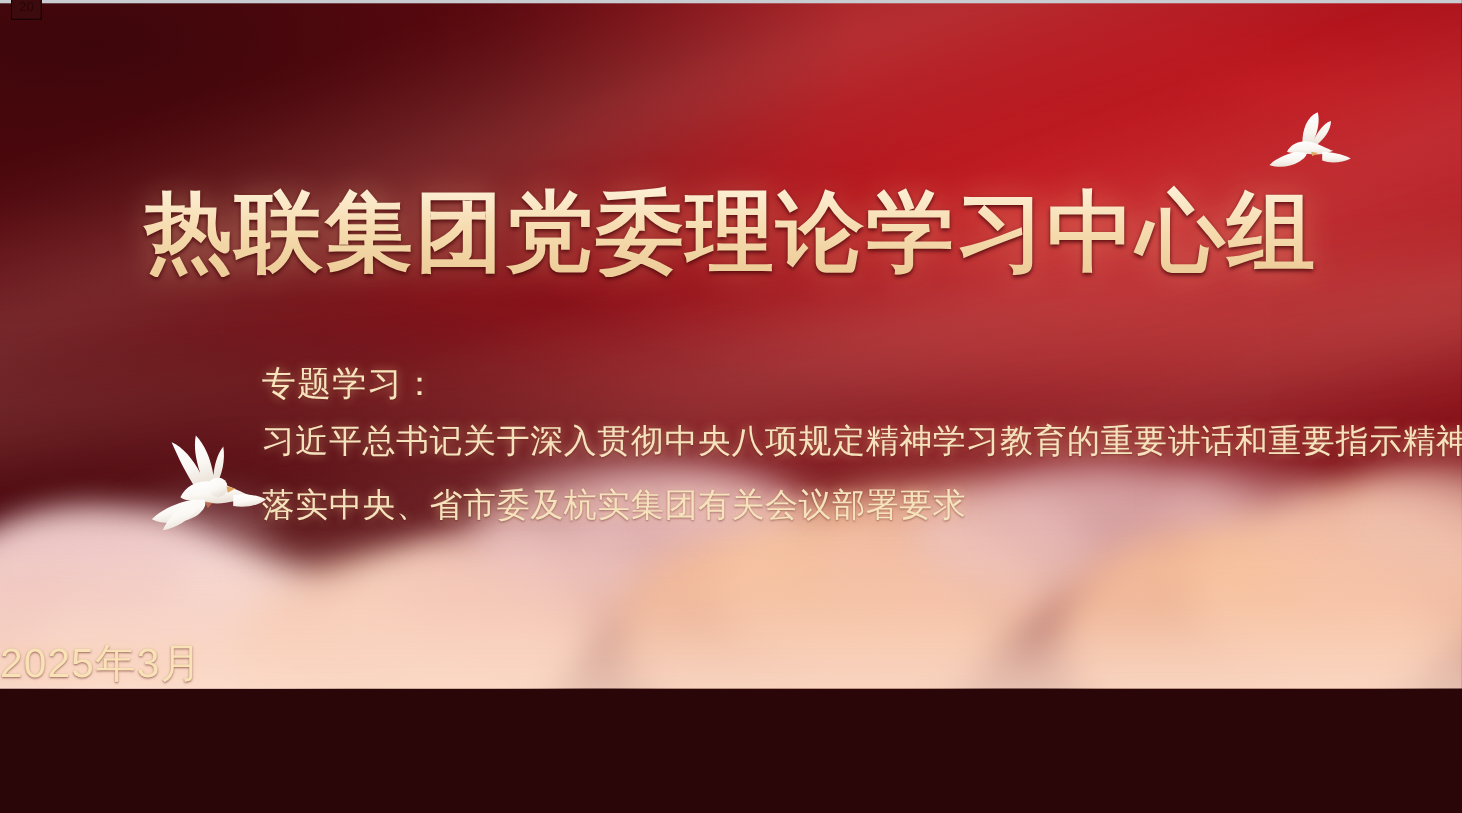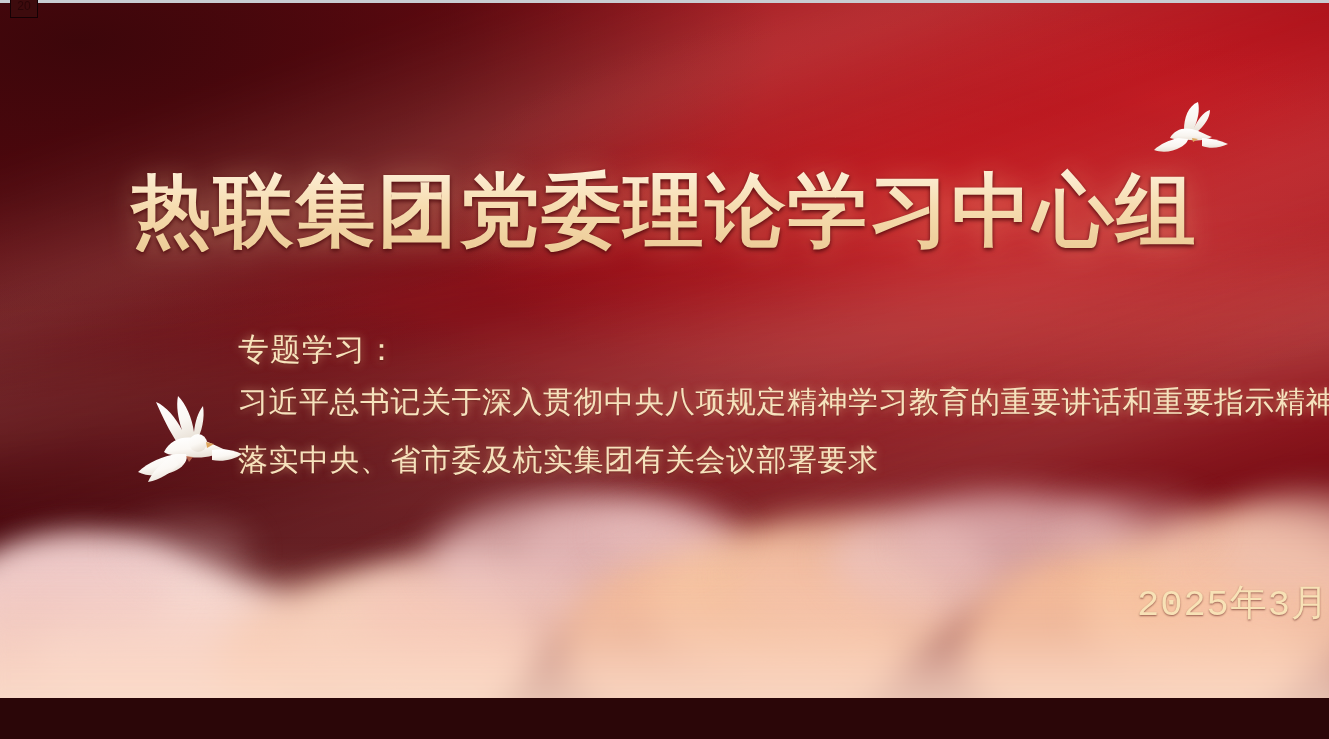--- a/index.html
+++ b/index.html
@@ -7,21 +7,21 @@
   html, body {
     width:1329px; height:739px;
     overflow:hidden;
     background:#2b0608;
     font-family:"Liberation Serif", "DejaVu Serif", serif;
   }
 
   
   .slide{
     position:relative;
-    width:1329px; height:698px;
+    width:1329px; height:626px;
     overflow:hidden;
     background:#000000;
   }
 
   
   .top-strip{
     position:absolute; left:0; top:0;
     width:1329px; height:3px;
     background:#c9cdd2;
     z-index:60;
@@ -178,23 +178,23 @@
     margin-bottom:28px;
     white-space:nowrap;
   }
   .line:last-child{ margin-bottom:0; }
 
   
   .date{
     position:absolute;
     left:0; right:0;
     top:578px;
-    text-align:right;
+    text-align:left;
     z-index:30;
-    font-family:Liberation Mono, monospace;
+    font-family:Liberation Sans, sans-serif;
     font-size:37px;
     letter-spacing:1px;
     color:#f8e2b6;
     text-shadow:0 0 10px rgba(255,206,150,.45), 0 1px 2px rgba(70,4,8,.6);
     white-space:nowrap;
   }
 
   
   .slide-chip{
     position:absolute;

